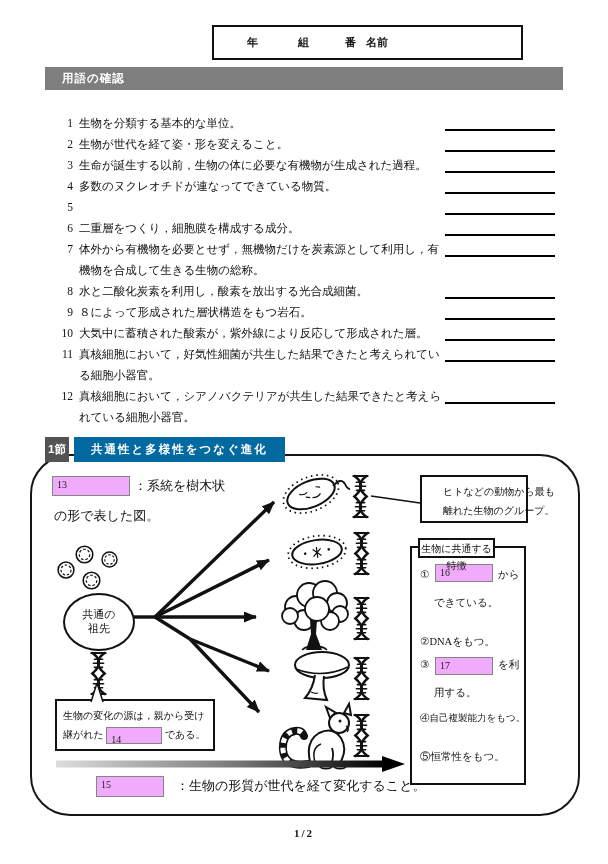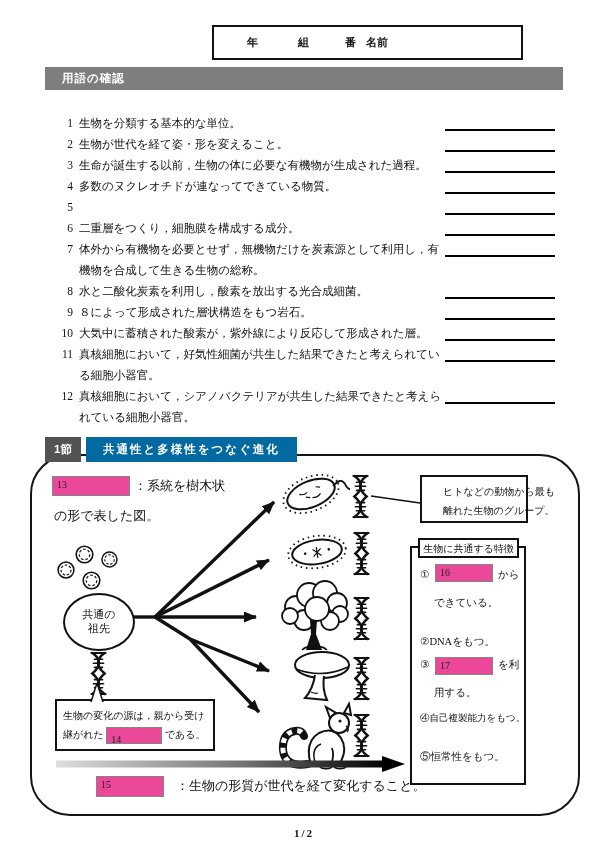--- a/index.html
+++ b/index.html
@@ -16,35 +16,35 @@
   .name-box span{display:inline-block;}
   .terms-bar{left:45px;top:67px;width:518px;height:23px;background:#7e7e7e;color:#fff;
              font-weight:bold;font-size:11.5px;line-height:23px;padding-left:17px;box-sizing:border-box;letter-spacing:1px;}
   
   .q{position:absolute;left:45px;width:518px;height:21px;font-size:11.5px;line-height:21px;}
   .qno{position:absolute;left:6px;width:22px;text-align:right;}
   .qtext{position:absolute;left:34px;white-space:pre;}
   .ansline{position:absolute;left:400px;top:0;width:110px;height:16px;border-bottom:2px solid #000;}
   
   .section-bar{left:45px;top:437px;display:flex;gap:5px;z-index:6;}
-  .badge{background:#535353;color:#fff;font-weight:bold;font-size:11.5px;padding:5px 9px;}
+  .badge{background:#535353;color:#fff;font-weight:bold;font-size:11.5px;padding:5px 3px;}
   .stitle{background:#0369a1;color:#fff;font-weight:bold;font-size:11.5px;padding:5px 17px;letter-spacing:2px;}
   
   .diagram{left:30px;top:454px;width:550px;height:362px;border:2px solid #151515;border-radius:40px;box-sizing:border-box;}
   .dg{position:absolute;z-index:2;}
   .branches{position:absolute;left:0;top:0;z-index:1;pointer-events:none;}
   .inbox{display:inline-block;border:1px solid #858585;box-sizing:border-box;height:20px;
-         font-size:10px;padding:2px 0 12px 4px;vertical-align:middle;background:#ec4899;color:#222;}
+         font-size:10px;padding:2px 0 12px 4px;vertical-align:middle;background:#f0abfc;color:#222;}
   .dtext{font-size:13px;}
   .callout{border:2px solid #111;background:#fff;box-sizing:border-box;}
   .ancestor{left:31px;top:137px;width:68px;height:54px;border:2px solid #111;border-radius:50%;
             display:flex;align-items:center;justify-content:center;text-align:center;
             font-size:11px;line-height:1.25;white-space:pre;background:#fff;}
   .panel{left:378px;top:90px;width:116px;height:239px;border:2px solid #111;box-sizing:border-box;background:#fff;}
-  .panel-h{left:386px;top:82px;width:101px;height:20px;border:2px solid #111;background:#fff;z-index:4;
+  .panel-h{left:386px;top:82px;width:77px;height:20px;border:2px solid #111;background:#fff;z-index:4;
            font-size:10px;text-align:center;line-height:17px;box-sizing:border-box;}
   .pitem{position:absolute;font-size:10.5px;white-space:nowrap;}
   .footer{left:0;top:827px;width:608px;text-align:center;font-weight:bold;font-size:11px;letter-spacing:2px;}
 </style>
 </head>
 <body>
 
 <svg width="0" height="0" style="position:absolute">
   <defs>
     <symbol id="dna-sym" viewBox="0 0 22 46">

